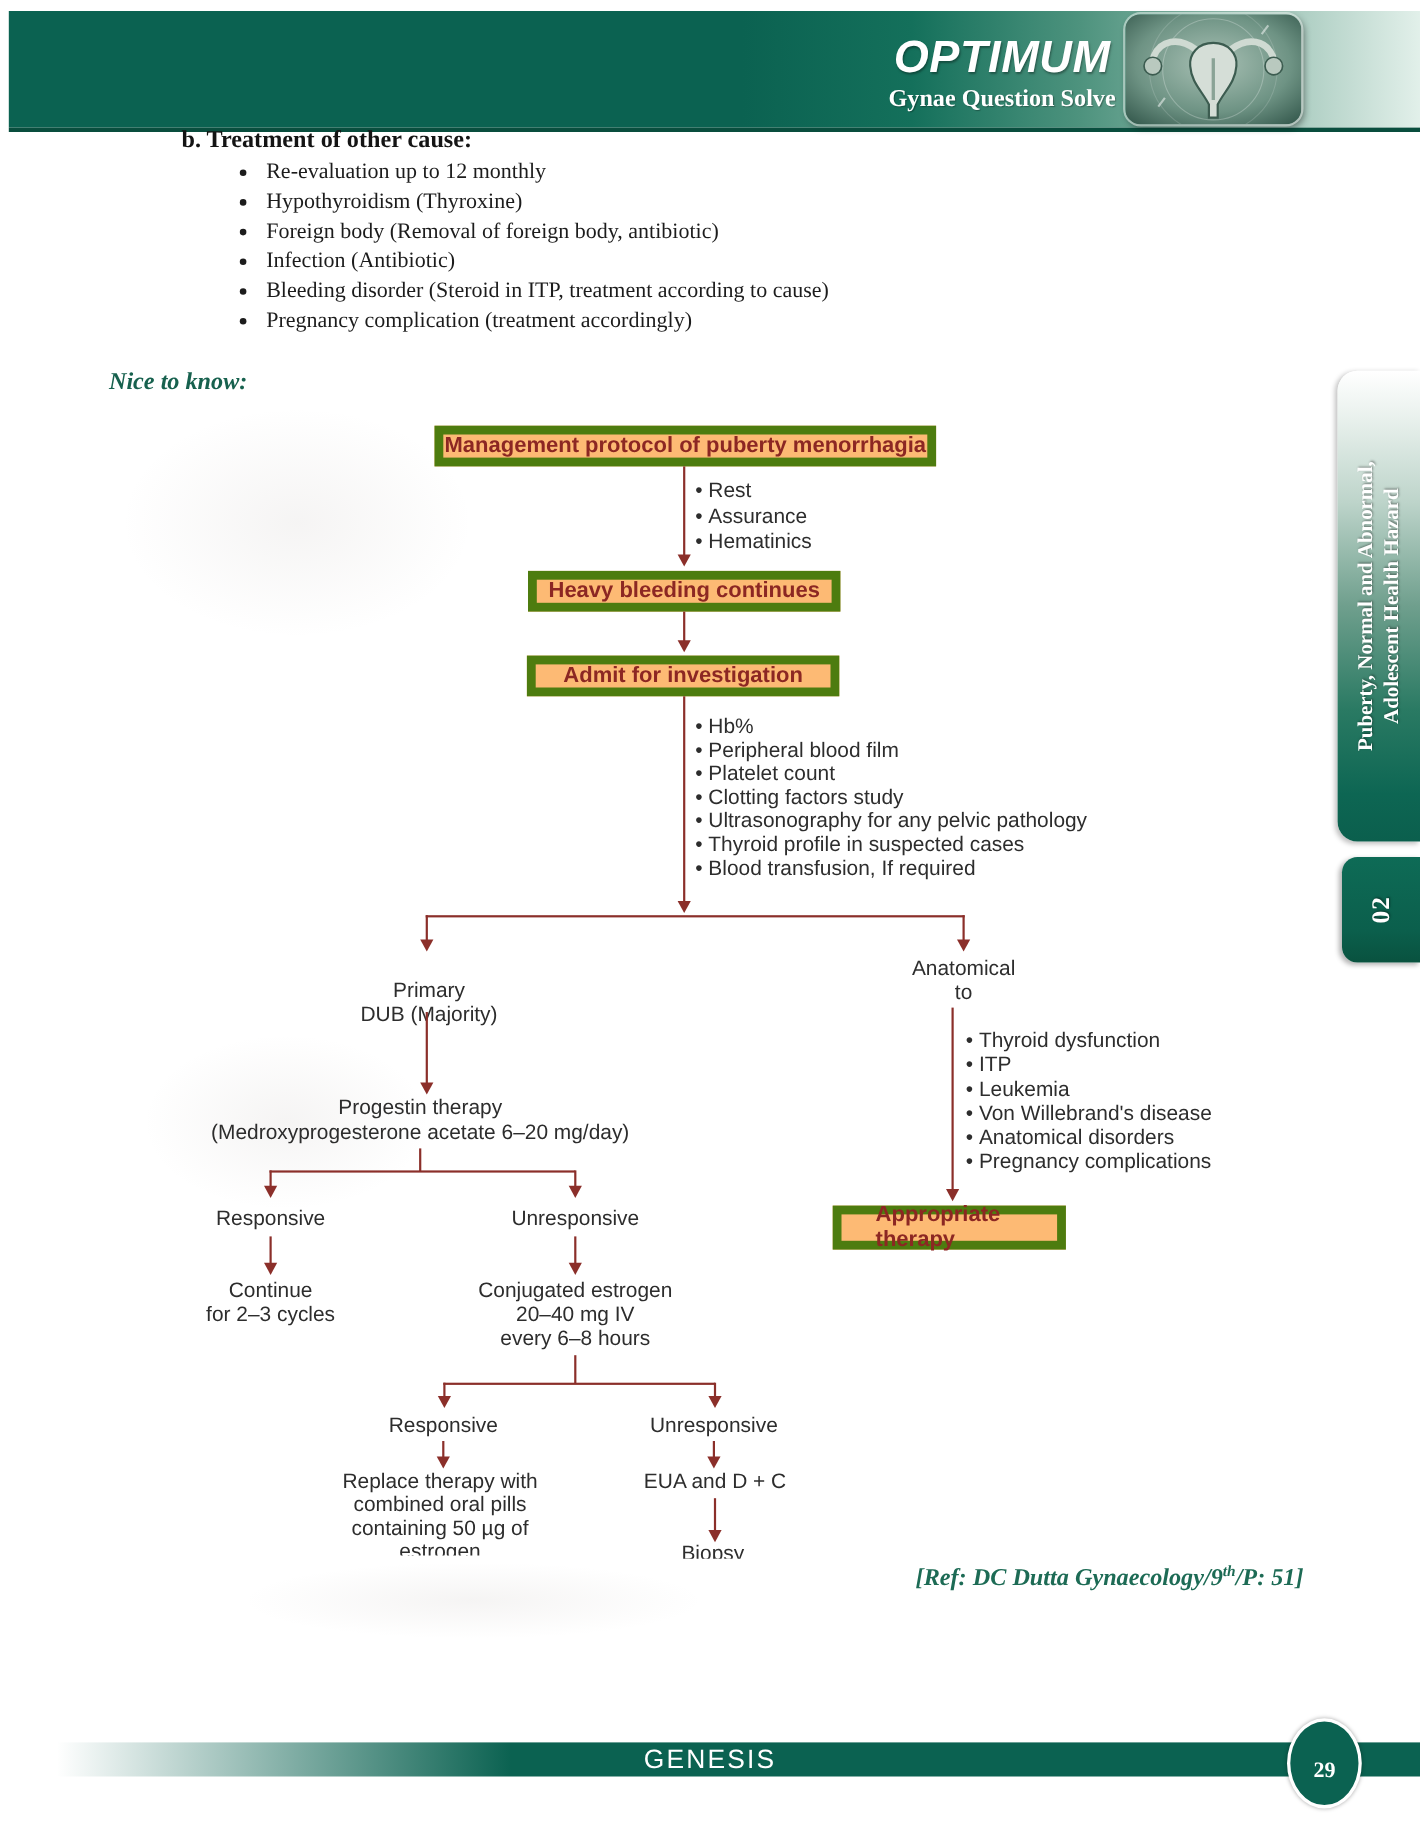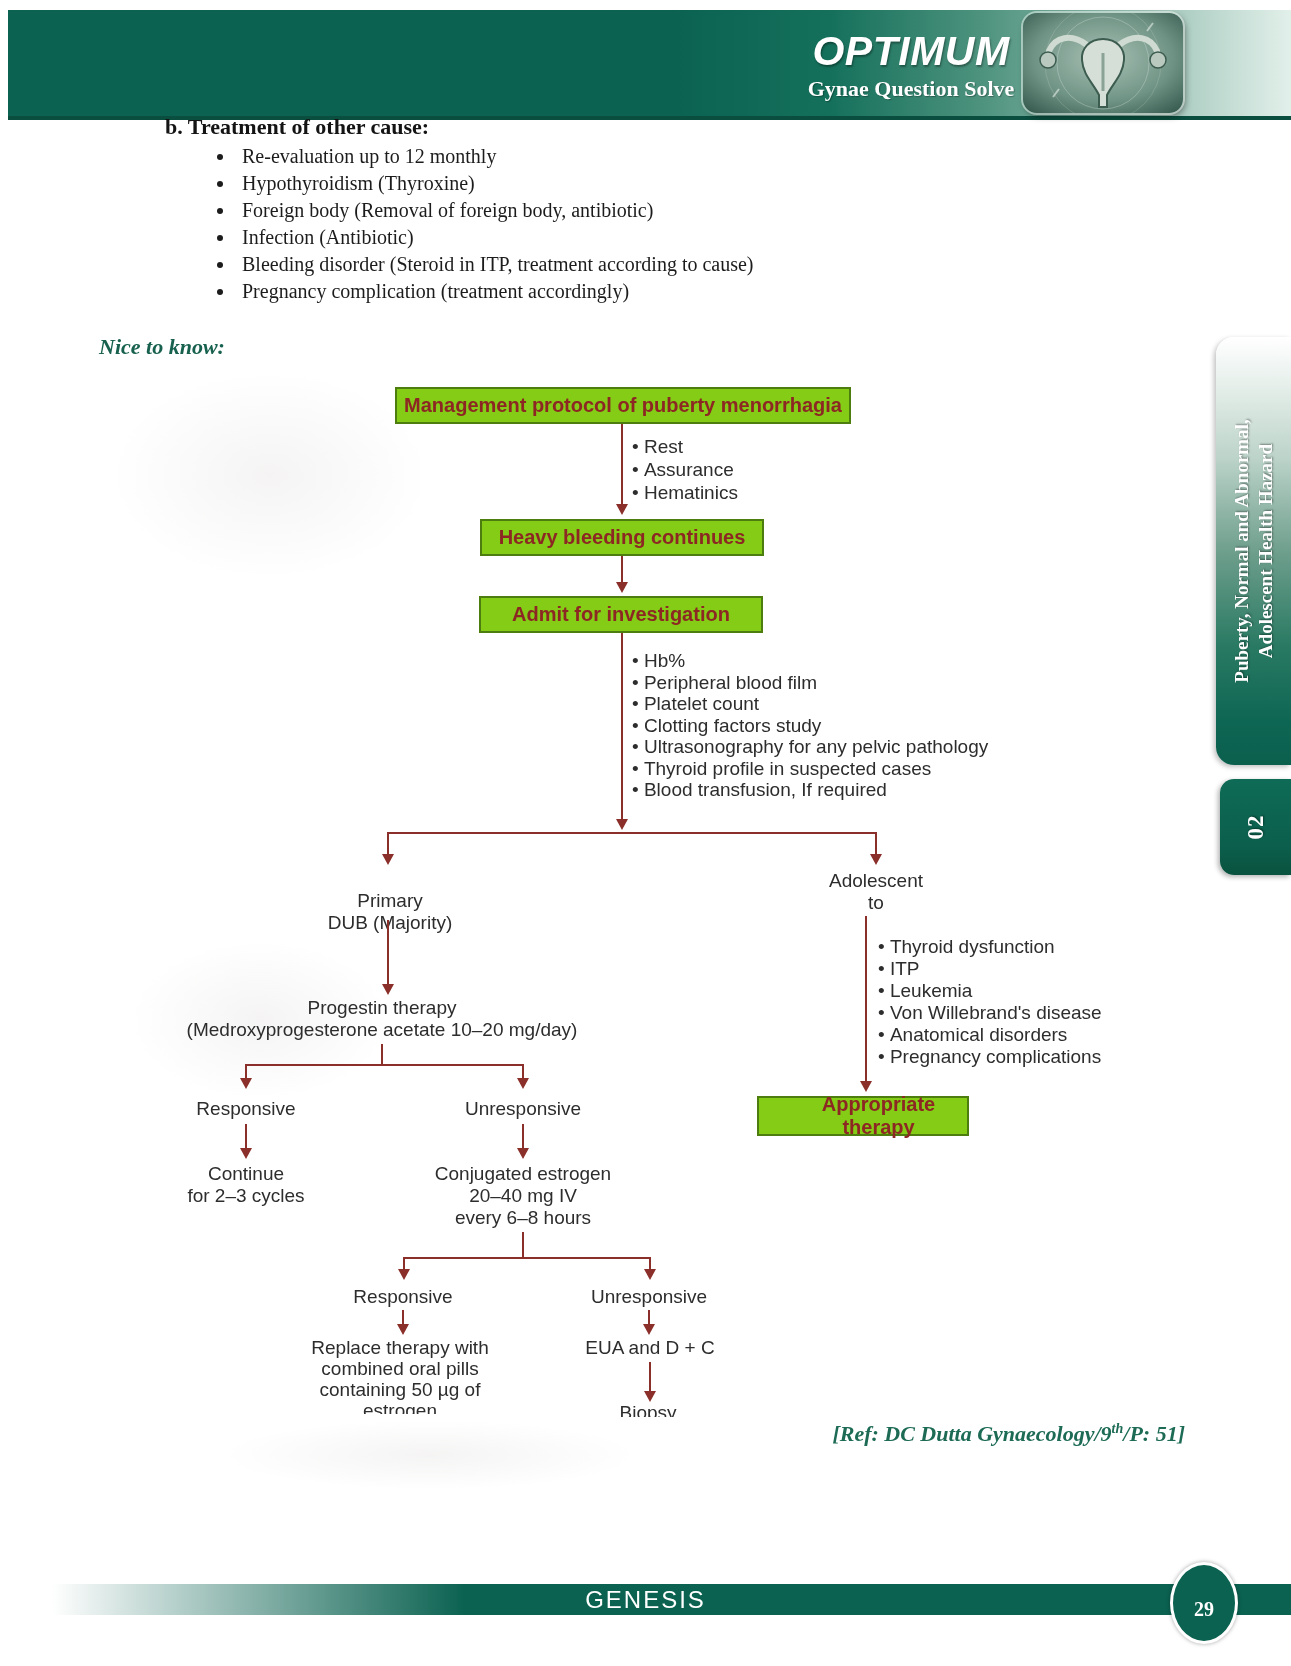--- a/index.html
+++ b/index.html
@@ -37,23 +37,23 @@
   }
   .sec-list li { line-height:27px; padding-left:6px; }
   .nice {
     position:absolute; left:99px; top:334px; font-size:22px; font-weight:bold; font-style:italic;
     color:#17614e;
   }
 
   
   .fc { position:absolute; inset:0; }
   .fc-box {
-    position:absolute; background:#84cc16; border:2px solid #4d7c0f; color:#8c2723;
+    position:absolute; background:#fdba74; border:8px solid #4d7c0f; color:#8c2723;
     font-family:"Liberation Sans",sans-serif; font-weight:bold; font-size:20px;
-    display:flex; align-items:center; justify-content:center; text-align:center; box-sizing:border-box;
+    display:flex; align-items:center; justify-content:center; text-align:left; box-sizing:border-box;
   }
   .fc-text {
     position:absolute; font-family:"Liberation Sans",sans-serif; color:#2d2d2d;
     font-size:19px; line-height:22px; text-align:center;
   }
   .fc-ul {
     position:absolute; margin:0; padding:0; list-style:none;
     font-family:"Liberation Sans",sans-serif; color:#2d2d2d; font-size:19px;
   }
   .fc-ul li::before { content:"\2022\00a0"; }
@@ -205,30 +205,30 @@
     <div class="vline" style="left:387px;top:832px;height:23px;"></div>
     <div class="arr" style="left:382px;top:854px;"></div>
     <div class="vline" style="left:875px;top:832px;height:23px;"></div>
     <div class="arr" style="left:870px;top:854px;"></div>
 
     <div class="fc-text" style="left:290px;top:890px;width:200px;">
       <div>Primary</div>
       <div>DUB (Majority)</div>
     </div>
     <div class="fc-text" style="left:776px;top:870px;width:200px;">
-      <div>Adolescent</div>
+      <div>Anatomical</div>
       <div>to</div>
     </div>
 
     <div class="vline" style="left:387px;top:920px;height:65px;"></div>
     <div class="arr" style="left:382px;top:984px;"></div>
 
     <div class="fc-text" style="left:157px;top:997px;width:450px;">
       <div>Progestin therapy</div>
-      <div>(Medroxyprogesterone acetate 10–20 mg/day)</div>
+      <div>(Medroxyprogesterone acetate 6–20 mg/day)</div>
     </div>
 
     <div class="vline" style="left:381px;top:1044px;height:21px;"></div>
     <div class="hline" style="left:245px;top:1064px;width:278px;"></div>
     <div class="vline" style="left:245px;top:1064px;height:15px;"></div>
     <div class="arr" style="left:240px;top:1078px;"></div>
     <div class="vline" style="left:522px;top:1064px;height:15px;"></div>
     <div class="arr" style="left:517px;top:1078px;"></div>
 
     <div class="fc-text" style="left:171px;top:1098px;width:150px;">Responsive</div>

